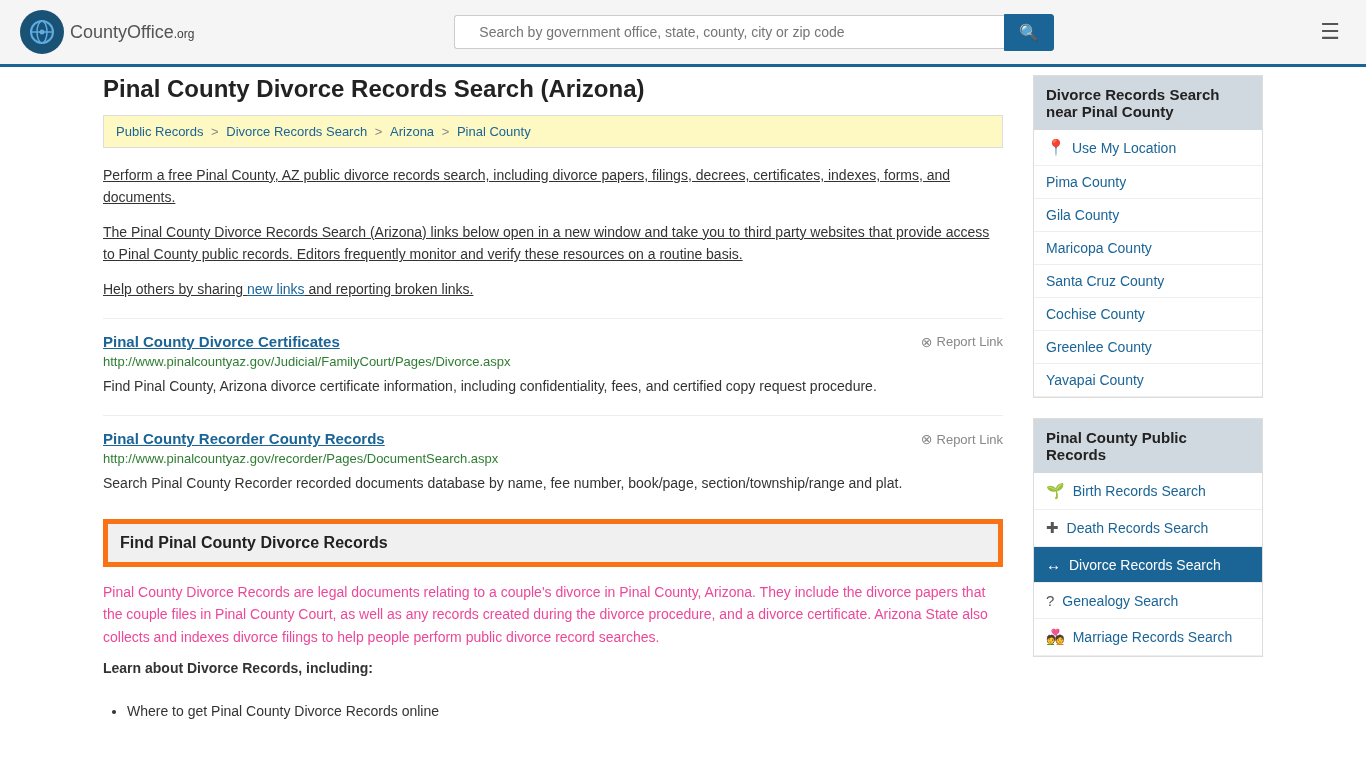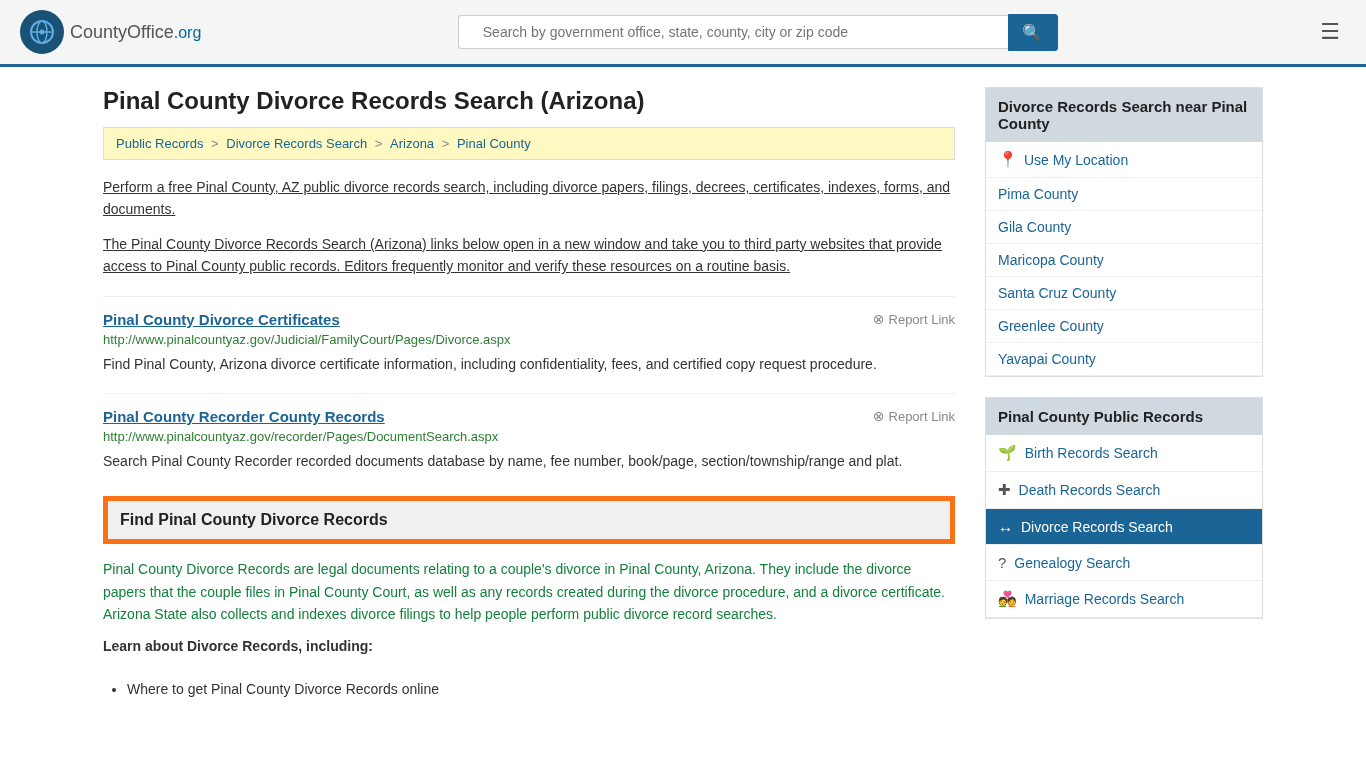--- a/index.html
+++ b/index.html
@@ -70,28 +70,28 @@
       color: #555;
       padding: 6px;
     }
 
     
     #main-container {
       max-width: 1200px;
       margin: 0 auto;
       display: flex;
       gap: 30px;
-      padding: 20px 20px;
+      padding: 8px 20px;
     }
     #content {
       flex: 1;
       min-width: 0;
     }
     #sidebar {
-      width: 278px;
+      width: 230px;
       flex-shrink: 0;
     }
 
     
     #page-title {
       font-size: 24px;
       font-weight: bold;
       color: #222;
       margin-bottom: 12px;
     }
@@ -131,21 +131,21 @@
       font-size: 15px;
       font-weight: bold;
       color: #1a6496;
       text-decoration: underline;
       cursor: pointer;
       display: inline;
     }
     .resource-header {
       display: flex;
       justify-content: space-between;
-      align-items: center;
+      align-items: flex-end;
       margin-bottom: 4px;
     }
     .report-link {
       color: #888;
       font-size: 13px;
       white-space: nowrap;
       display: flex;
       align-items: center;
       gap: 4px;
       cursor: pointer;
@@ -168,21 +168,21 @@
       border: 5px solid #f97316;
       padding: 10px 12px;
       font-size: 16px;
       font-weight: bold;
       color: #222;
       margin: 24px 0 14px 0;
     }
 
     .section-para {
       line-height: 1.6;
-      color: #15803d;
+      color: #ec4899;
       margin-bottom: 12px;
     }
 
     .subsection-heading {
       font-weight: bold;
       margin-bottom: 24px;
     }
     .bullet-list {
       margin-left: 24px;
     }
@@ -260,21 +260,21 @@
     <div id="logo-circle">
       <svg width="32" height="32" viewBox="0 0 32 32">
         <circle cx="16" cy="16" r="15" fill="#1a5276"></circle>
         <circle cx="16" cy="16" r="11" fill="none" stroke="#5dade2" stroke-width="2"></circle>
         <ellipse cx="16" cy="16" rx="5" ry="11" fill="none" stroke="#5dade2" stroke-width="1.5"></ellipse>
         <line x1="5" y1="16" x2="27" y2="16" stroke="#5dade2" stroke-width="1.5"></line>
         <circle cx="16" cy="16" r="2.5" fill="#5dade2"></circle>
       </svg>
     </div>
     <div id="logo-text">
-      <span>CountyOffice</span><span style="color:#0369a1;font-weight:normal;font-size:16px;">.org</span>
+      <span>CountyOffice</span><span style="color:#404040;font-weight:normal;font-size:12px;">.org</span>
     </div>
   </div>
   <div id="search-area">
     <input id="search-input" type="text" placeholder="Search by government office, state, county, city or zip code" style="">
     <button id="search-btn">
       <span>🔍</span>
     </button>
   </div>
   <button id="hamburger-btn">
     <span>☰</span>
@@ -292,20 +292,23 @@
       <span> &gt; </span>
       <a href="#">Divorce Records Search</a>
       <span> &gt; </span>
       <a href="#">Arizona</a>
       <span> &gt; </span>
       <a href="#">Pinal County</a>
     </div>
 
     <p class="desc-para">Perform a free Pinal County, AZ public divorce records search, including divorce papers, filings, decrees, certificates, indexes, forms, and documents.</p>
     <p class="desc-para">The Pinal County Divorce Records Search (Arizona) links below open in a new window and take you to third party websites that provide access to Pinal County public records. Editors frequently monitor and verify these resources on a routine basis.</p>
+    <p class="desc-para">
+      <span>Help others by sharing </span><a href="#">new links</a><span> and reporting broken links.</span>
+    </p>
 
     <div class="resource-block">
       <div class="resource-header">
         <a href="#" class="resource-title">Pinal County Divorce Certificates</a>
         <span class="report-link">
           <span class="report-icon">⊗</span>
           <span>Report Link</span>
         </span>
       </div>
       <div class="resource-url">http://www.pinalcountyaz.gov/Judicial/FamilyCourt/Pages/Divorce.aspx</div>
@@ -349,20 +352,23 @@
         <li>
             <a href="#">Gila County</a>
           </li>
         <li>
             <a href="#">Maricopa County</a>
           </li>
         <li>
             <a href="#">Santa Cruz County</a>
           </li>
         <li>
+            <a href="#">Cochise County</a>
+          </li>
+        <li>
             <a href="#">Greenlee County</a>
           </li>
         <li>
             <a href="#">Yavapai County</a>
           </li>
       </ul>
     </div>
 
     <div class="sidebar-section">
       <div class="sidebar-section-title">Pinal County Public Records</div>

